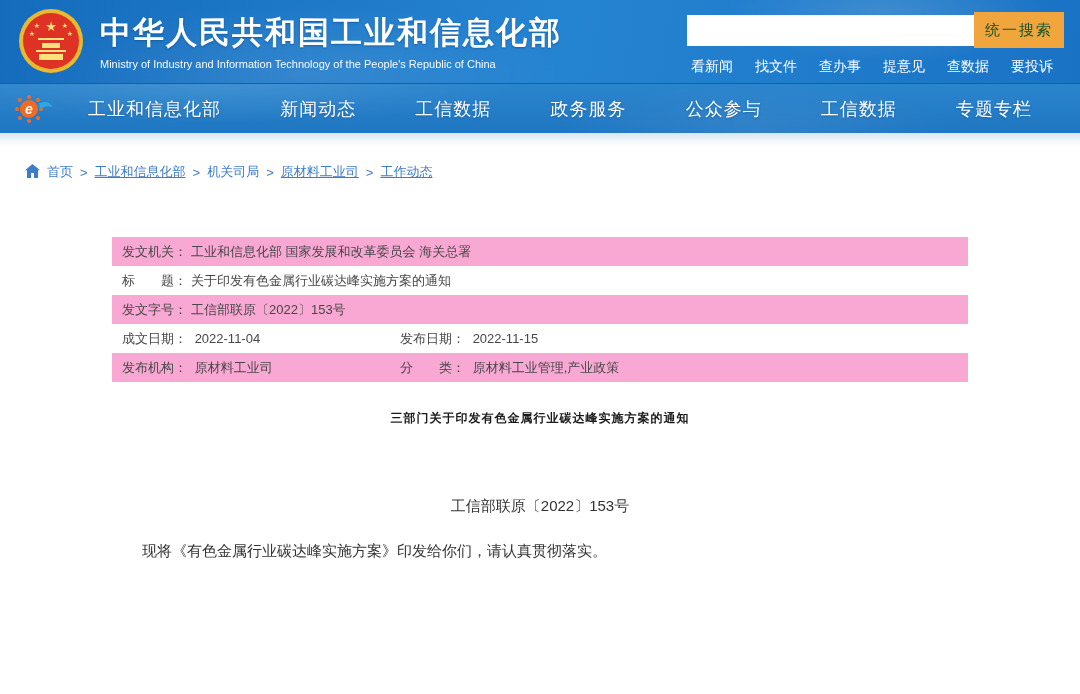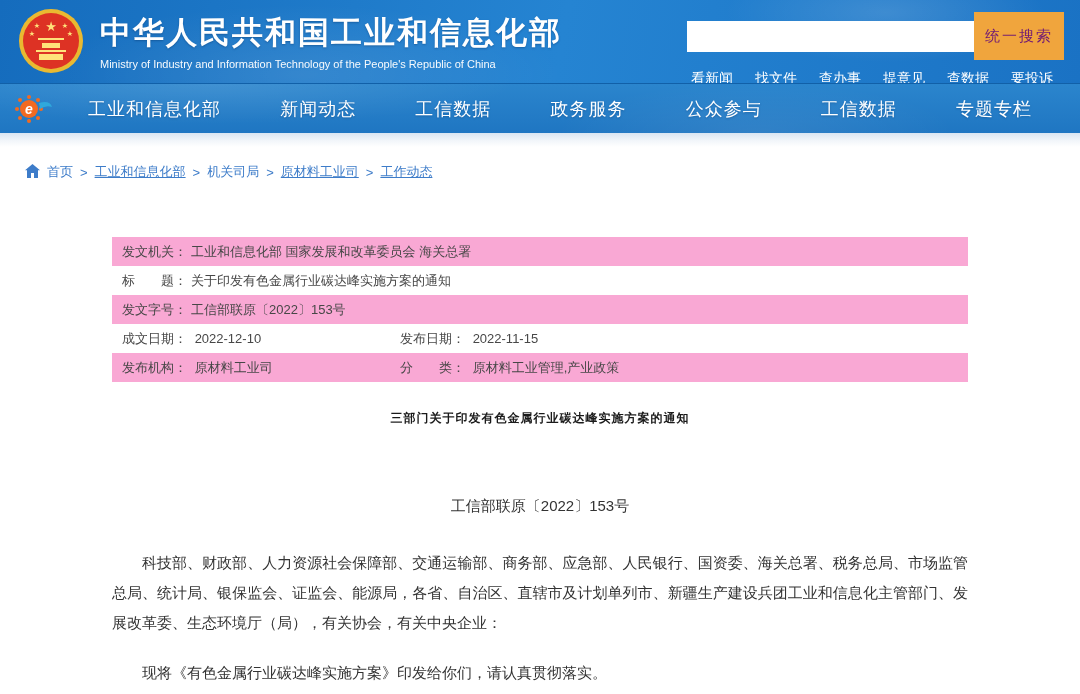--- a/index.html
+++ b/index.html
@@ -15,22 +15,22 @@
   }
   .emblem { position:absolute; left:18px; top:8px; }
   .title-block { position:absolute; left:100px; top:12px; color:#fff; }
   .site-title { font-size:31px; font-weight:700; letter-spacing:2px;
     text-shadow:0 1px 2px rgba(0,40,90,.35); }
   .site-subtitle { font-size:11px; margin-top:4px; color:rgba(255,255,255,.96); }
   .search-area { position:absolute; right:15px; top:12px; width:378px; }
   .search-row { display:flex; align-items:center; }
   .search-input { width:287px; height:31px; border:none; outline:none;
     background:#fff; padding:0 8px; font-size:14px; }
-  .search-button { width:90px; height:48px; border:none; background:#f0a53d;
-    color:#701a75; font-size:15px; letter-spacing:2px; cursor:pointer;
+  .search-button { width:90px; height:36px; border:none; background:#f0a53d;
+    color:#14532d; font-size:15px; letter-spacing:2px; cursor:pointer;
     font-family:inherit; }
   .quick-links { display:flex; gap:22px; margin-top:10px; padding-left:4px; }
   .quick-links a { color:#fff; font-size:14px; text-decoration:none; }
 
   
   .main-nav { position:relative; height:50px; border-top:1px solid #1160a8;
     background:
       radial-gradient(300px 40px at 20% 0%, rgba(255,255,255,.10), transparent),
       radial-gradient(200px 50px at 70% 100%, rgba(255,255,255,.08), transparent),
       linear-gradient(180deg,#2b85cd 0%,#1f76c2 100%);
@@ -160,36 +160,35 @@
       <span class="mlabel">标　　题：</span>
       <span class="mvalue">关于印发有色金属行业碳达峰实施方案的通知</span>
     </div>
     <div class="mrow gray">
       <span class="mlabel">发文字号：</span>
       <span class="mvalue">工信部联原〔2022〕153号</span>
     </div>
     <div class="mrow two">
       <div class="mcol1">
         <span class="mlabel">成文日期：</span>
-        <span class="mvalue">2022-12-10</span>
+        <span class="mvalue">2022-11-04</span>
       </div>
       <div class="mcol2">
         <span class="mlabel">发布日期：</span>
         <span class="mvalue">2022-11-15</span>
       </div>
     </div>
     <div class="mrow gray two">
       <div class="mcol1">
         <span class="mlabel">发布机构：</span>
         <span class="mvalue">原材料工业司</span>
       </div>
       <div class="mcol2">
         <span class="mlabel">分　　类：</span>
         <span class="mvalue">原材料工业管理,产业政策</span>
       </div>
     </div>
   </div>
 
   <h1 class="article-title">三部门关于印发有色金属行业碳达峰实施方案的通知</h1>
   <div class="doc-number">工信部联原〔2022〕153号</div>
-  <p class="para p1">科技部、财政部、人力资源社会保障部、交通运输部、商务部、应急部、人民银行、国资委、海关总署、税务总局、市场监管总局、统计局、银保监会、证监会、能源局，各省、自治区、直辖市及计划单列市、新疆生产建设兵团工业和信息化主管部门、发展改革委、生态环境厅（局），有关协会，有关中央企业：</p>
   <p class="para p2">现将《有色金属行业碳达峰实施方案》印发给你们，请认真贯彻落实。</p>
 </main>
 
 </body></html>

